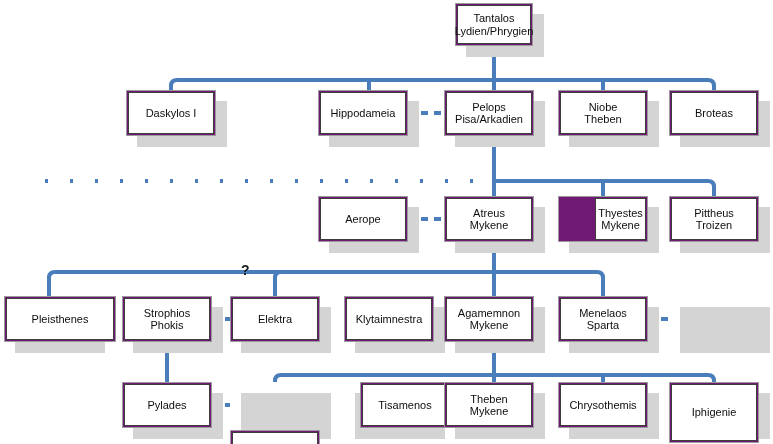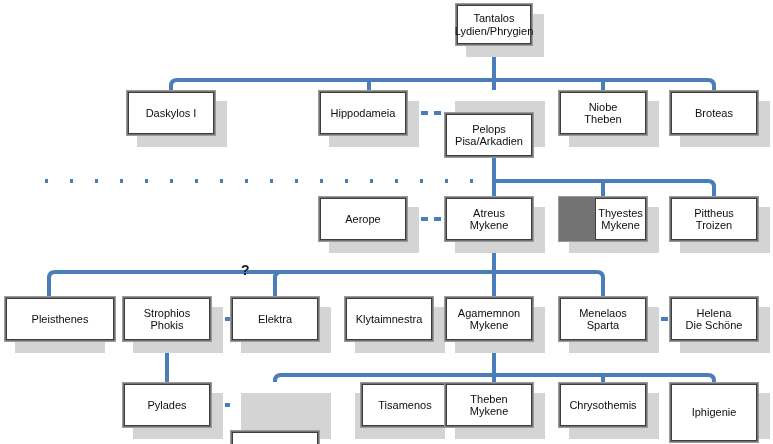--- a/index.html
+++ b/index.html
@@ -20,21 +20,21 @@
   #edge-layer {
     position: absolute;
     left: 0;
     top: 0;
     width: 773px;
     height: 444px;
   }
   .node {
     position: absolute;
     box-sizing: border-box;
-    background: #737373;
+    background: #701a75;
     border: 1px solid #9a9a9a;
     padding: 1px;
     z-index: 5;
   }
   .node-inner {
     box-sizing: border-box;
     width: 100%;
     height: 100%;
     border: 1px solid #3d3d3d;
     background: #ffffff;
@@ -145,21 +145,21 @@
   <div class="node" style="left:126px; top:90px; width:90px; height:46px;">
     <div class="node-inner">
       <div class="node-label">Daskylos I</div>
     </div>
   </div>
   <div class="node" style="left:318px; top:90px; width:90px; height:46px;">
     <div class="node-inner">
       <div class="node-label">Hippodameia</div>
     </div>
   </div>
-  <div class="node" style="left:444px; top:90px; width:90px; height:46px;margin-top:22px;">
+  <div class="node" style="left:444px; top:90px; width:90px; height:46px;">
     <div class="node-inner">
       <div class="node-label">Pelops</div>
       <div class="node-label">Pisa/Arkadien</div>
     </div>
   </div>
   <div class="node" style="left:558px; top:90px; width:90px; height:46px;">
     <div class="node-inner">
       <div class="node-label">Niobe</div>
       <div class="node-label">Theben</div>
     </div>
@@ -220,26 +220,20 @@
       <div class="node-label">Agamemnon</div>
       <div class="node-label">Mykene</div>
     </div>
   </div>
   <div class="node" style="left:558px; top:296px; width:90px; height:46px;">
     <div class="node-inner">
       <div class="node-label">Menelaos</div>
       <div class="node-label">Sparta</div>
     </div>
   </div>
-  <div class="node" style="left:669px; top:296px; width:90px; height:46px;">
-    <div class="node-inner">
-      <div class="node-label">Helena</div>
-      <div class="node-label">Die Schöne</div>
-    </div>
-  </div>
 
   <div class="node" style="left:122px; top:382px; width:90px; height:46px;">
     <div class="node-inner">
       <div class="node-label">Pylades</div>
     </div>
   </div>
   <div class="node" style="left:230px; top:382px; width:90px; height:46px;margin-top:48px;">
     <div class="node-inner">
       <div class="node-label">Elektra</div>
     </div>

